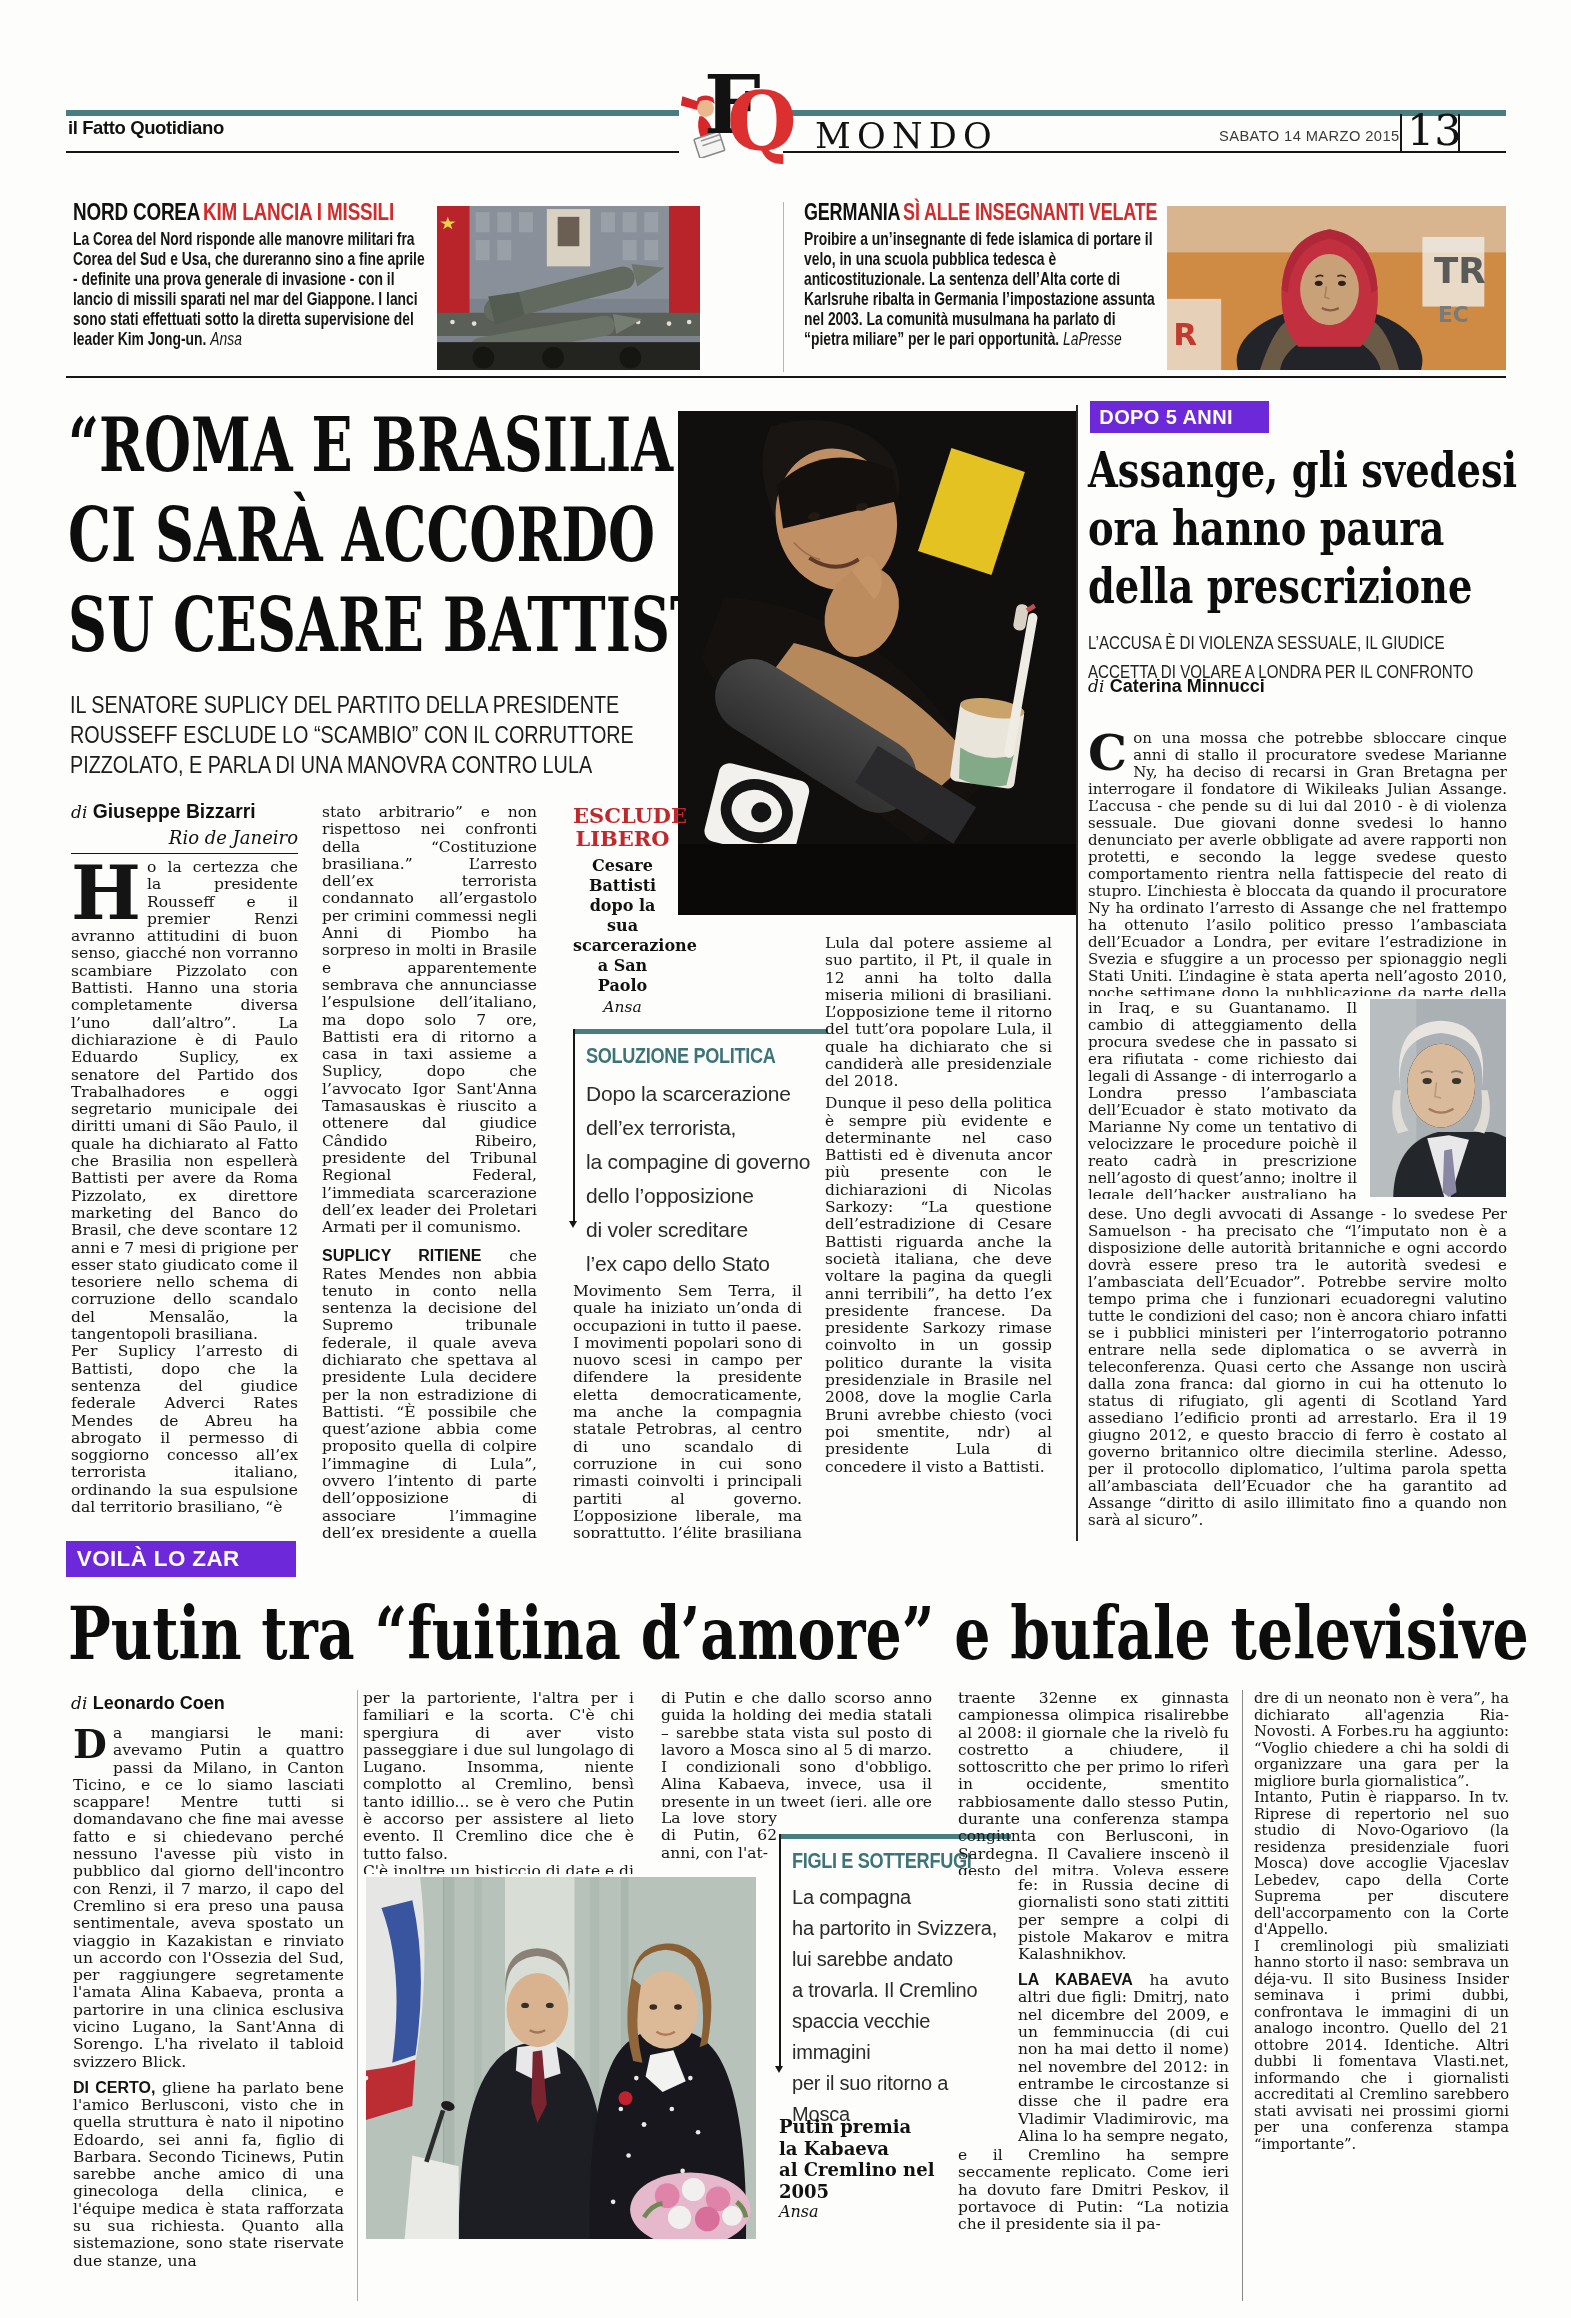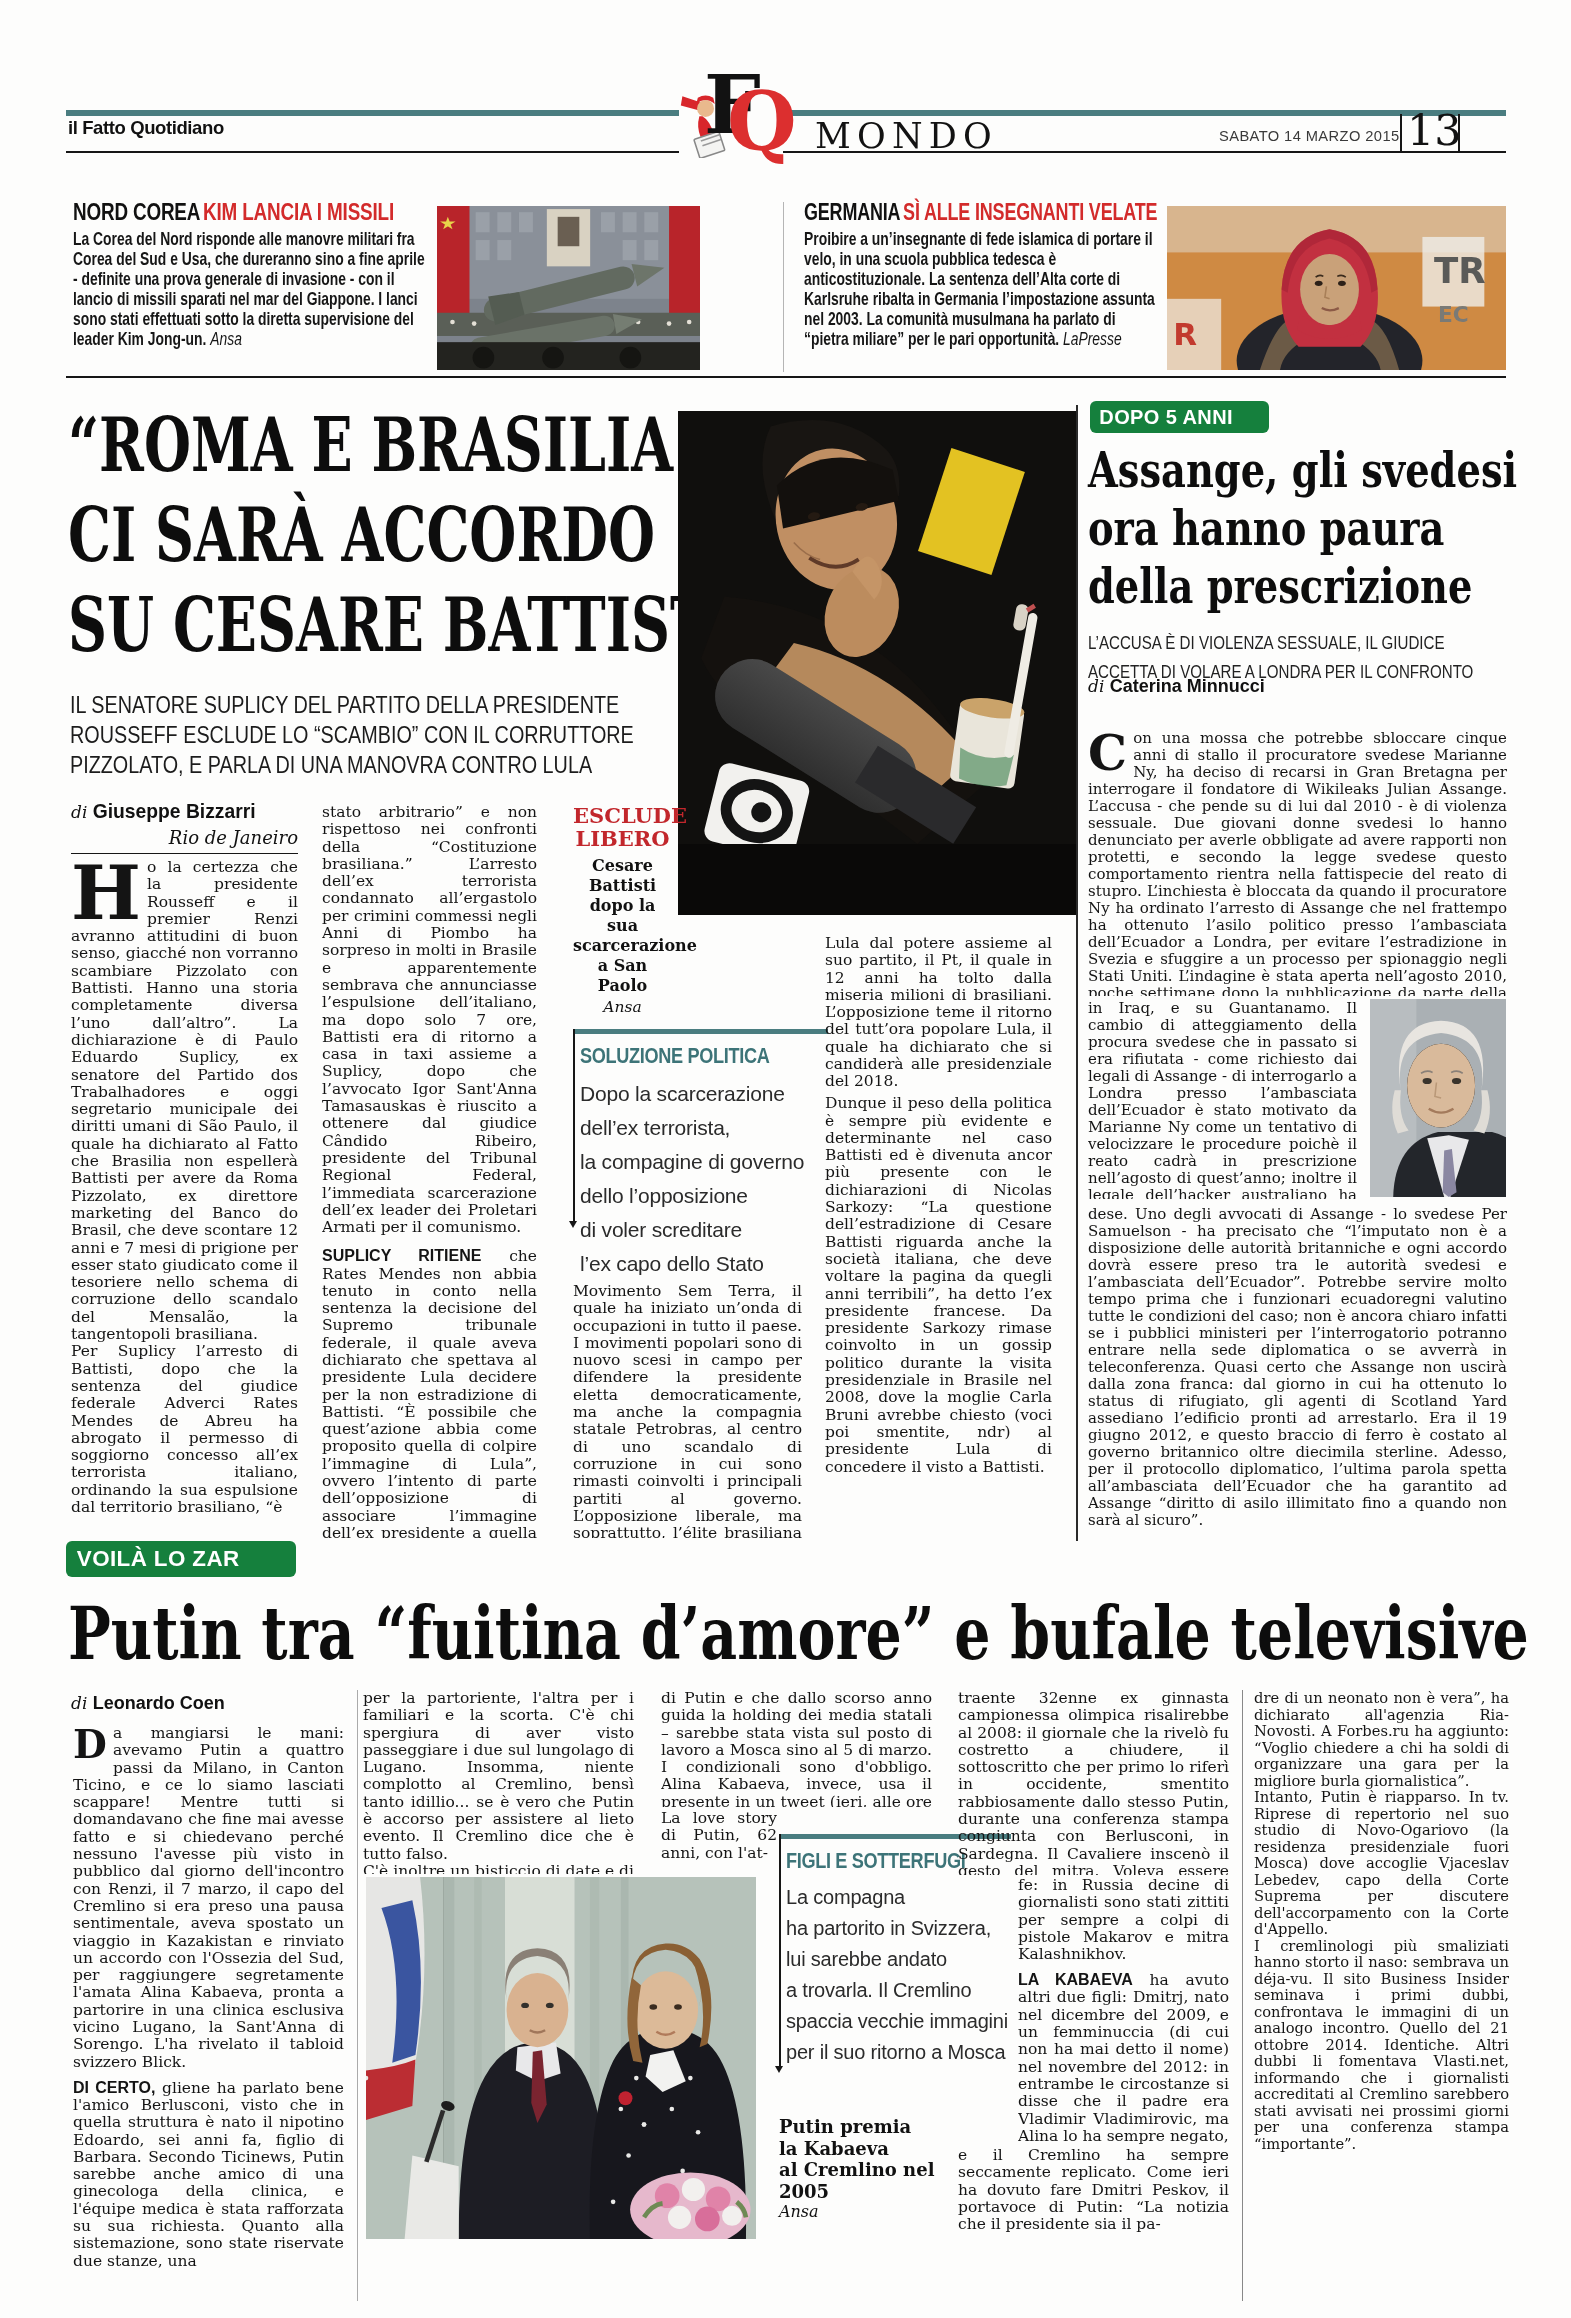--- a/index.html
+++ b/index.html
@@ -72,26 +72,26 @@
   .cap-credit{font-style:italic;font-size:15.5px;margin-top:1.5px;}
 
   
   .qbox-topbar{height:4.6px;background:#4a7d80;}
   .qbox-vline{position:absolute;left:0;top:0;width:1.5px;background:#161616;}
   .qbox-arrow{position:absolute;left:-3.9px;width:0;height:0;border-left:4.6px solid transparent;
               border-right:4.6px solid transparent;border-top:7px solid #161616;}
   .qbox-title{color:#3d7478;font-weight:bold;font-size:21.6px;letter-spacing:-0.4px;margin:9.3px 0 7.7px 0;}
   .qbox-line{font-size:21px;line-height:34px;color:#2b2b2b;letter-spacing:-0.2px;}
   .box1{left:573px;top:1029px;width:255px;}
-  .box1-inner{padding-left:7px;}
+  .box1-inner{padding-left:13px;}
   .box2{left:779px;top:1834px;width:232px;}
   .box2 .qbox-line{font-size:20px;line-height:31px;}
 
   
-  .kicker{background:#15803d;color:#fff;font-weight:bold;border-radius:6px;}
+  .kicker{background:#6d28d9;color:#fff;font-weight:bold;}
   .as-kicker{left:1090px;top:401px;width:179px;height:32px;font-size:20px;line-height:32px;padding-left:9.3px;box-sizing:border-box;letter-spacing:0.4px;}
   .as-headline{left:1088px;top:441px;font-weight:bold;font-size:48px;line-height:58px;color:#0d0d0d;width:587px;}
   .as-sub{left:1088px;top:629px;font-size:18px;line-height:29px;color:#222;}
   .as-byline{left:1088px;top:676px;font-size:17px;}
   .as-bodyA{left:1088px;top:730px;width:419px;height:266px;}
   .as-photo{left:1370px;top:999px;width:136px;height:198px;}
   .as-bodyB{left:1088px;top:1000px;width:269px;height:199px;}
   .as-bodyC{left:1088px;top:1206px;width:419px;height:337px;}
 
   

